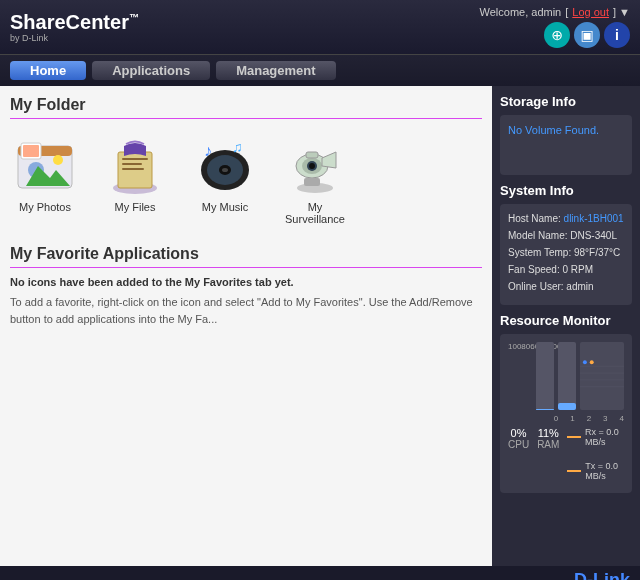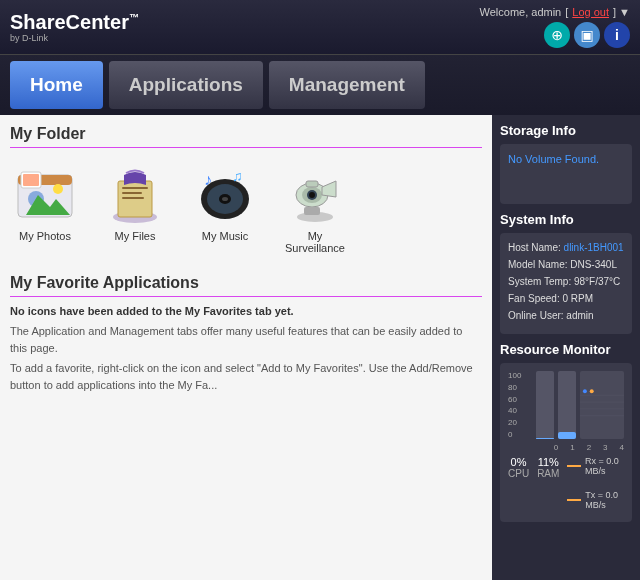--- a/index.html
+++ b/index.html
@@ -74,25 +74,25 @@
     .icon-dkblue { background: #2244aa; color: white; }
 
     
     #nav {
       background: linear-gradient(to bottom, #222233, #1a1a2a);
       padding: 6px 10px;
       display: flex;
       gap: 6px;
     }
     .nav-btn {
-      padding: 13px 20px;
+      padding: 2px 20px;
       border: none;
       border-radius: 4px;
       cursor: pointer;
-      font-size: 19px;
+      font-size: 13px;
       font-weight: bold;
     }
     .nav-active {
       background: linear-gradient(to bottom, #6699ee, #3366cc);
       color: white;
     }
     .nav-inactive {
       background: linear-gradient(to bottom, #555566, #333344);
       color: #ccc;
     }
@@ -359,21 +359,20 @@
             <rect x="18" y="40" width="16" height="8" rx="2" fill="#aaaaaa"></rect>
           </svg>
         </div>
         <div class="folder-label">My Surveillance</div>
       </div>
     </div>
 
     <div id="favorites-section">
       <div class="section-title">My Favorite Applications</div>
       <p class="fav-note">No icons have been added to the My Favorites tab yet.</p>
-      <p class="fav-desc">The Application and Management tabs offer many useful features that can be easily added to this page.</p>
       <p class="fav-desc">To add a favorite, right-click on the icon and select "Add to My Favorites". Use the Add/Remove button to add applications into the My Fa...</p>
     </div>
 
   </div>
 
   <div id="right-panel">
 
     <div>
       <div class="r-section-title">Storage Info</div>
       <div class="storage-box">
@@ -406,21 +405,21 @@
         </div>
       </div>
     </div>
 
     <div>
       <div class="r-section-title">Resource Monitor</div>
       <div class="res-box">
 
         <div style="display:flex; gap:4px; margin-bottom:4px;">
 
-          <div style="display:flex; flex-direction:column; justify-content:space-between; height:68px; width:24px;">
+          <div style="display:flex; flex-direction:row; justify-content:space-between; height:68px; width:24px;">
             <span style="font-size:8px;color:#aaa;">100</span>
             <span style="font-size:8px;color:#aaa;">80</span>
             <span style="font-size:8px;color:#aaa;">60</span>
             <span style="font-size:8px;color:#aaa;">40</span>
             <span style="font-size:8px;color:#aaa;">20</span>
             <span style="font-size:8px;color:#aaa;">0</span>
           </div>
 
           <div style="display:flex;flex-direction:column;align-items:center;gap:2px;">
             <div class="bar-bg" style="width:18px;height:68px;background:#555566;border-radius:2px;position:relative;">

